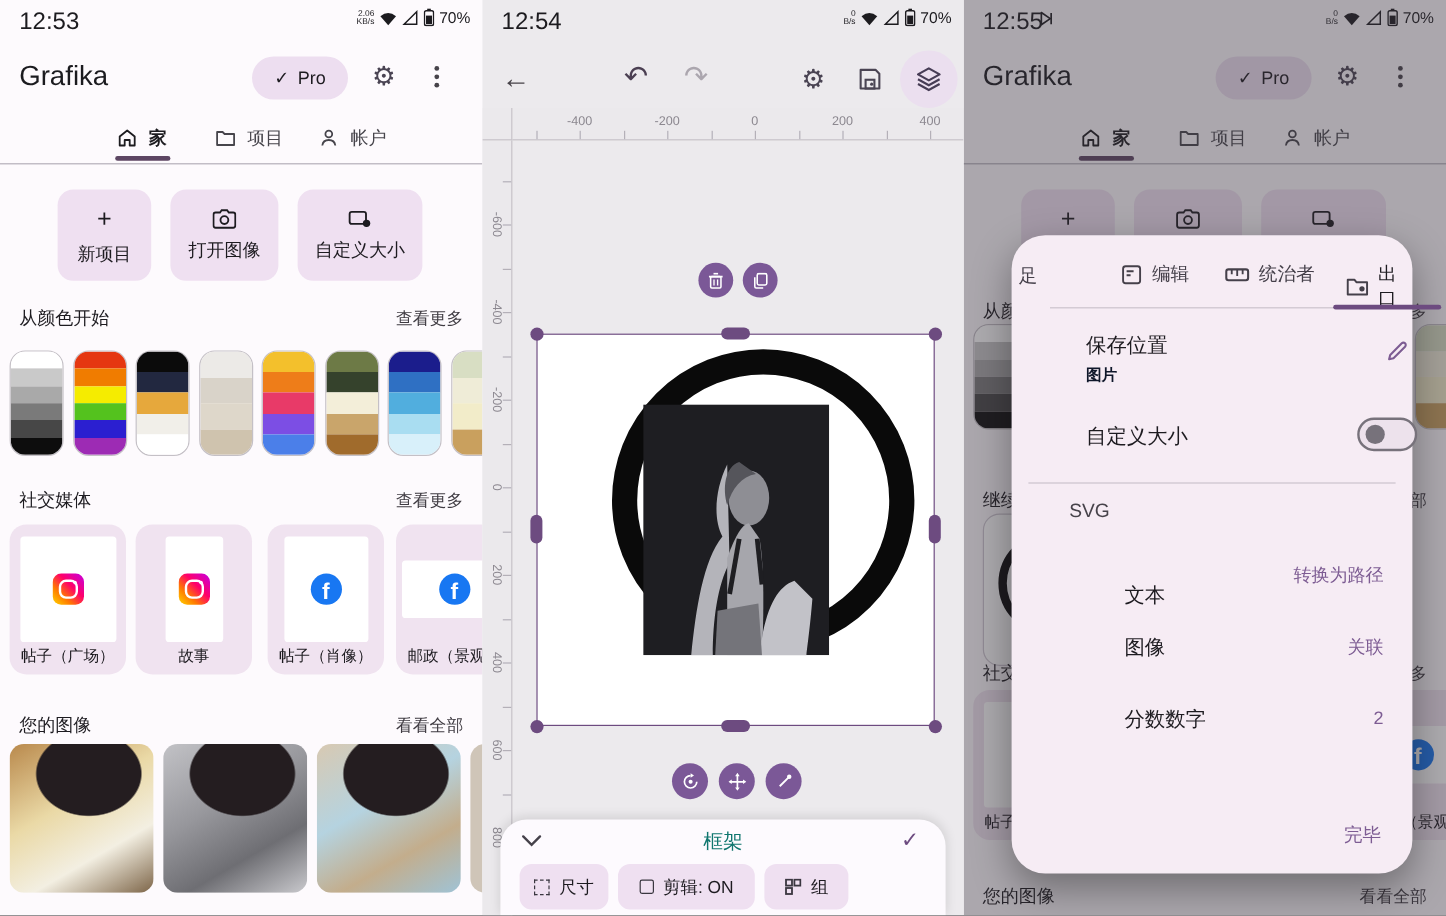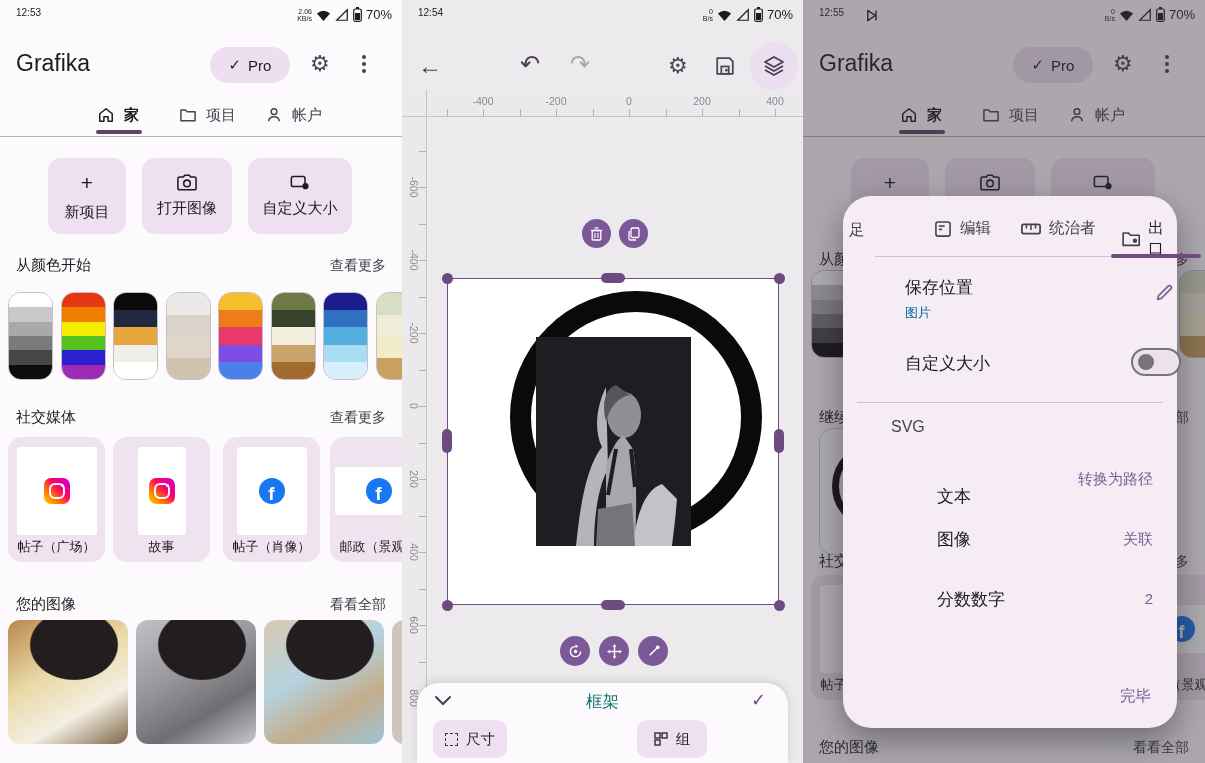--- a/index.html
+++ b/index.html
@@ -5,21 +5,21 @@
   html,body{margin:0;padding:0;background:#2a282c;}
   *{box-sizing:border-box;font-family:"Liberation Sans",sans-serif;}
   #screen{position:relative;width:1205px;height:763px;overflow:hidden;background:#fff;}
   .panel{position:absolute;top:0;height:763px;overflow:hidden;}
   #p1{left:0;width:402px;background:#FDFAFD;}
   #p2{left:402px;width:401px;background:#ECEAED;}
   #p3{left:803px;width:402px;background:#FDFAFD;}
   .abs{position:absolute;}
   .nowrap{white-space:nowrap;}
   
-  .sb-time{font-size:10px;color:#1C1B1F;}
+  .sb-time{font-size:20px;color:#1C1B1F;}
   .sb-icons{display:flex;align-items:center;gap:4px;}
   .sb-net{font-size:7px;line-height:7px;color:#1C1B1F;text-align:right;}
   .sb-batt{font-size:13px;color:#1C1B1F;}
   
   .app-title{font-size:23px;color:#1B1B1F;}
   .pro-pill{width:80px;height:36px;border-radius:18px;background:#EDDEF0;display:flex;align-items:center;justify-content:center;gap:7px;font-size:15px;color:#1D1B20;}
   .icon-dark{color:#4A4453;}
   .dots{display:flex;flex-direction:column;gap:3px;align-items:center;}
   .dots i{width:4px;height:4px;border-radius:50%;background:#47434A;}
   .tab{display:flex;align-items:center;gap:8px;font-size:15px;color:#47454C;}
@@ -51,21 +51,21 @@
   .sel-pill-v{position:absolute;width:10px;height:24px;border-radius:5px;background:#6D4B80;}
   .sheet{position:absolute;background:#FDFAFE;border-radius:22px 22px 0 0;box-shadow:0 -2px 10px rgba(0,0,0,.12);}
   .pill-btn{position:absolute;height:38px;background:#EFE0F1;border-radius:10px;display:flex;align-items:center;justify-content:center;gap:8px;font-size:14.5px;color:#1D1B20;white-space:nowrap;}
   .dash-sq{width:13px;height:13px;border:1.6px dashed #3A3740;}
   .solid-sq{width:12px;height:12px;border:1.8px solid #3A3740;border-radius:2px;}
   
   .scrim{position:absolute;inset:0;background:rgba(57,52,62,.42);}
   .dialog{position:absolute;background:#F6ECF4;border-radius:28px;box-shadow:0 12px 32px rgba(0,0,0,.35);}
   .dtab{display:flex;align-items:center;gap:7px;font-size:15.5px;color:#45404A;}
   .dtitle{font-size:17px;color:#1D1B20;}
-  .dsub{font-size:13px;color:#0369a1;}
+  .dsub{font-size:13px;color:#0f172a;font-weight:bold;}
   .dvalue{font-size:15px;color:#7D5C93;}
   .toggle{width:50px;height:28px;border:2px solid #77727B;border-radius:15px;position:relative;background:#EDE2EC;}
   .toggle i{position:absolute;left:5px;top:4px;width:16px;height:16px;border-radius:50%;background:#77727B;}
   svg{display:block;}
 </style>
 </head>
 <body>
 
 <div id="screen">
 
@@ -393,20 +393,24 @@
     <div class="sheet" style="left:15px;top:683px;width:371px;height:80px;">
       <svg class="abs" style="left:17px;top:11px;" width="18" height="12" viewBox="0 0 18 12">
           <polyline points="2,3 9,10 16,3" fill="none" stroke="#45414A" stroke-width="2" stroke-linecap="round"></polyline>
         </svg>
       <div class="abs nowrap" style="left:0;right:0;top:8px;text-align:center;font-size:16.5px;color:#0f766e;">框架</div>
       <div class="abs" style="right:22px;top:6px;font-size:18px;color:#6D4B80;">✓</div>
       <div class="pill-btn" style="left:16px;top:37px;width:74px;">
           <span class="dash-sq"></span>
           <span>尺寸</span>
         </div>
+      <div class="pill-btn" style="left:98px;top:37px;width:114px;">
+          <span class="solid-sq"></span>
+          <span>剪辑: ON</span>
+        </div>
       <div class="pill-btn" style="left:220px;top:37px;width:70px;">
         <svg width="14" height="14" viewBox="0 0 14 14">
             <rect x="1" y="1" width="5" height="5" fill="none" stroke="#3A3740" stroke-width="1.5"></rect>
             <rect x="8" y="1" width="5" height="5" fill="none" stroke="#3A3740" stroke-width="1.5"></rect>
             <rect x="1" y="8" width="5" height="5" fill="none" stroke="#3A3740" stroke-width="1.5"></rect>
           </svg>
         <span>组</span>
       </div>
     </div>
   </div>

